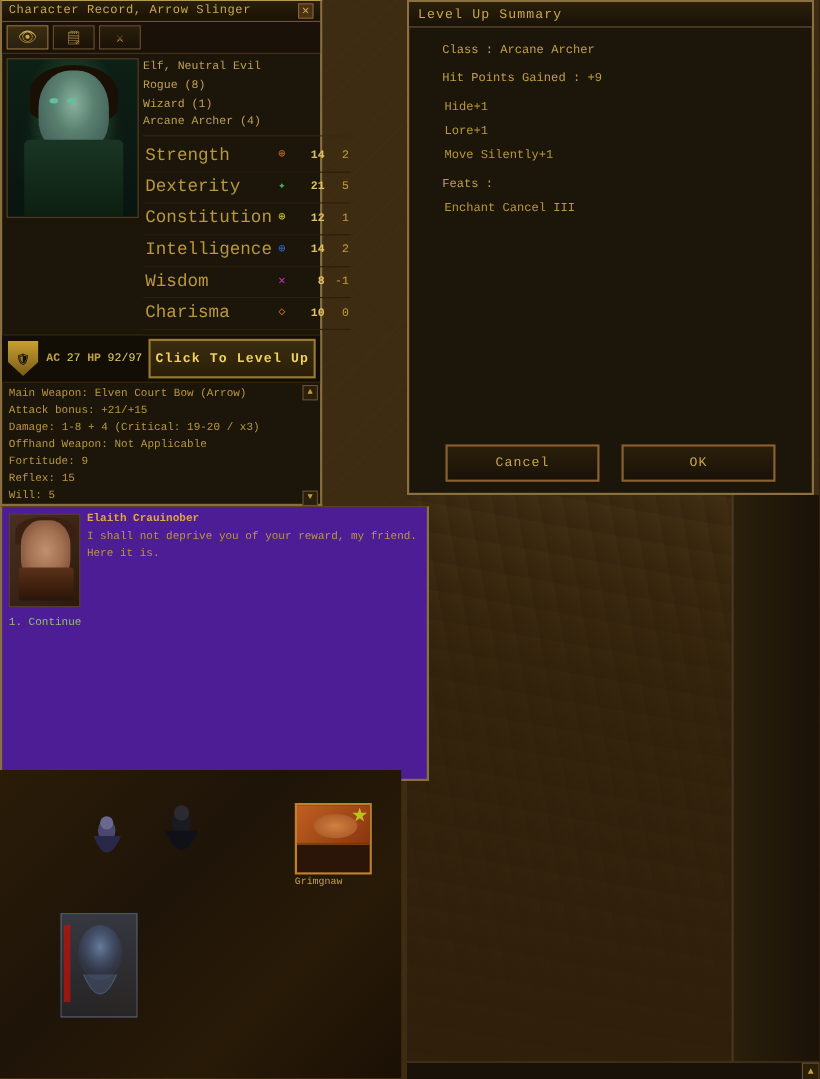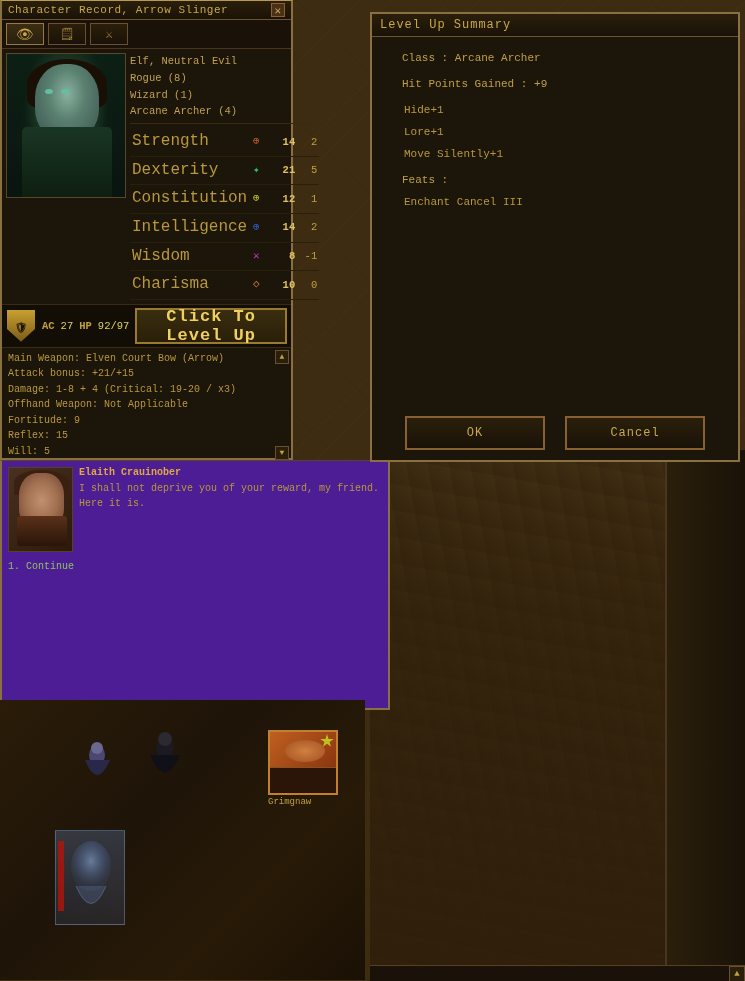--- a/index.html
+++ b/index.html
@@ -210,21 +210,21 @@
       color: #e0d060;
       font-size: 10.5px;
     }
 
     .level-up-btn {
       flex: 1;
       height: 36px;
       background: linear-gradient(to bottom, #3a2d10, #2a1f08);
       border: 2px solid #9a7a30;
       color: #f0d060;
-      font-size: 17px;
+      font-size: 12px;
       font-family: 'Courier New', monospace;
       font-weight: bold;
       letter-spacing: 1px;
       cursor: pointer;
       text-align: center;
       display: flex;
       align-items: center;
       justify-content: center;
     }
 
@@ -299,21 +299,21 @@
     .dialogue-option {
       color: #90c060;
       font-size: 10px;
       padding: 3px 6px;
       cursor: pointer;
     }
 
     
     .level-summary {
       position: absolute;
-      top: 12px; left: 370px;
+      top: 0; left: 370px;
       width: 370px;
       height: 450px;
       background: #1c150a;
       border: 2px solid #8a7040;
     }
 
     .level-summary-title {
       background: linear-gradient(to bottom, #2a1f0a, #1a1208);
       border-bottom: 1px solid #6a5530;
       padding: 4px 8px;
@@ -770,22 +770,22 @@
       <div class="section-items">Hide+1</div>
       <div class="section-items">Lore+1</div>
       <div class="section-items">Move Silently+1</div>
     </div>
     <div class="section">
       <div>Feats :</div>
       <div class="section-items">Enchant Cancel III</div>
     </div>
   </div>
   <div class="summary-buttons">
+    <button class="summary-btn">Cancel</button>
     <button class="summary-btn">OK</button>
-    <button class="summary-btn">Cancel</button>
   </div>
 </div>
 
 <div class="game-scene">
   <div class="scene-bg"></div>
 
   <svg style="position:absolute;top:40px;left:80px;" width="35" height="60">
 
     <ellipse cx="17" cy="15" rx="8" ry="10" fill="#4a4870"></ellipse>
     <ellipse cx="17" cy="8" rx="6" ry="6" fill="#6a6890"></ellipse>

